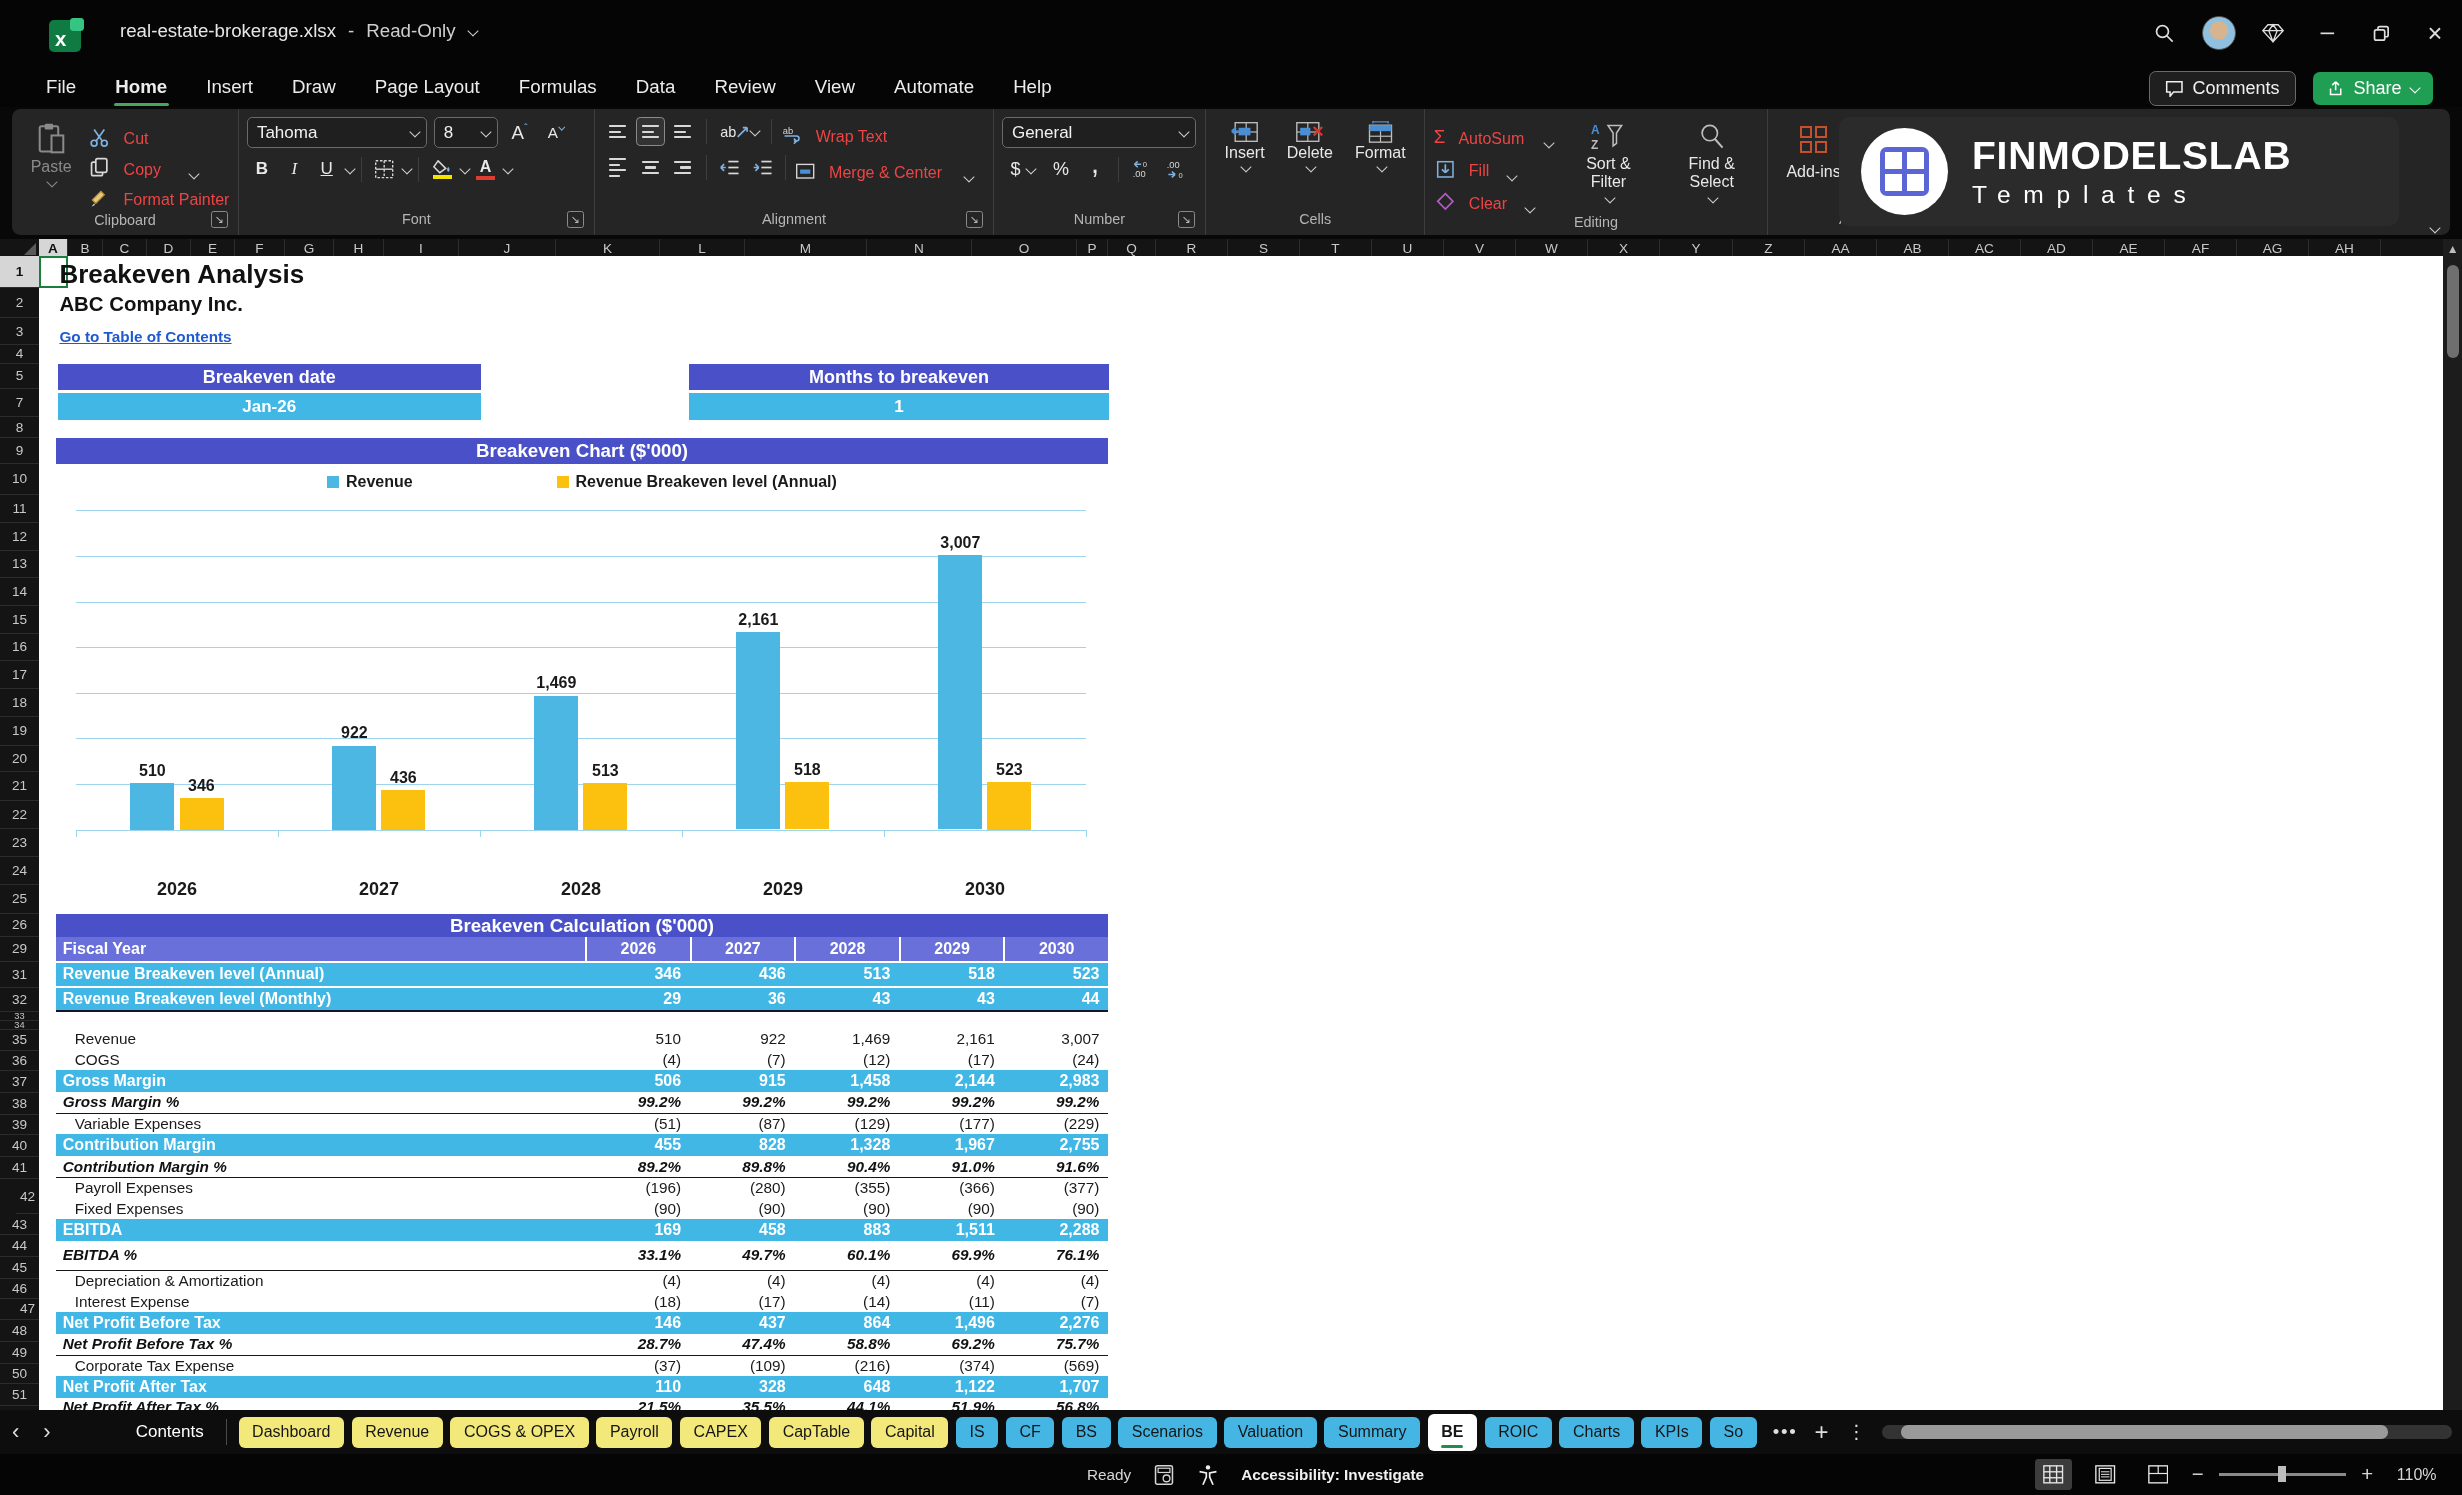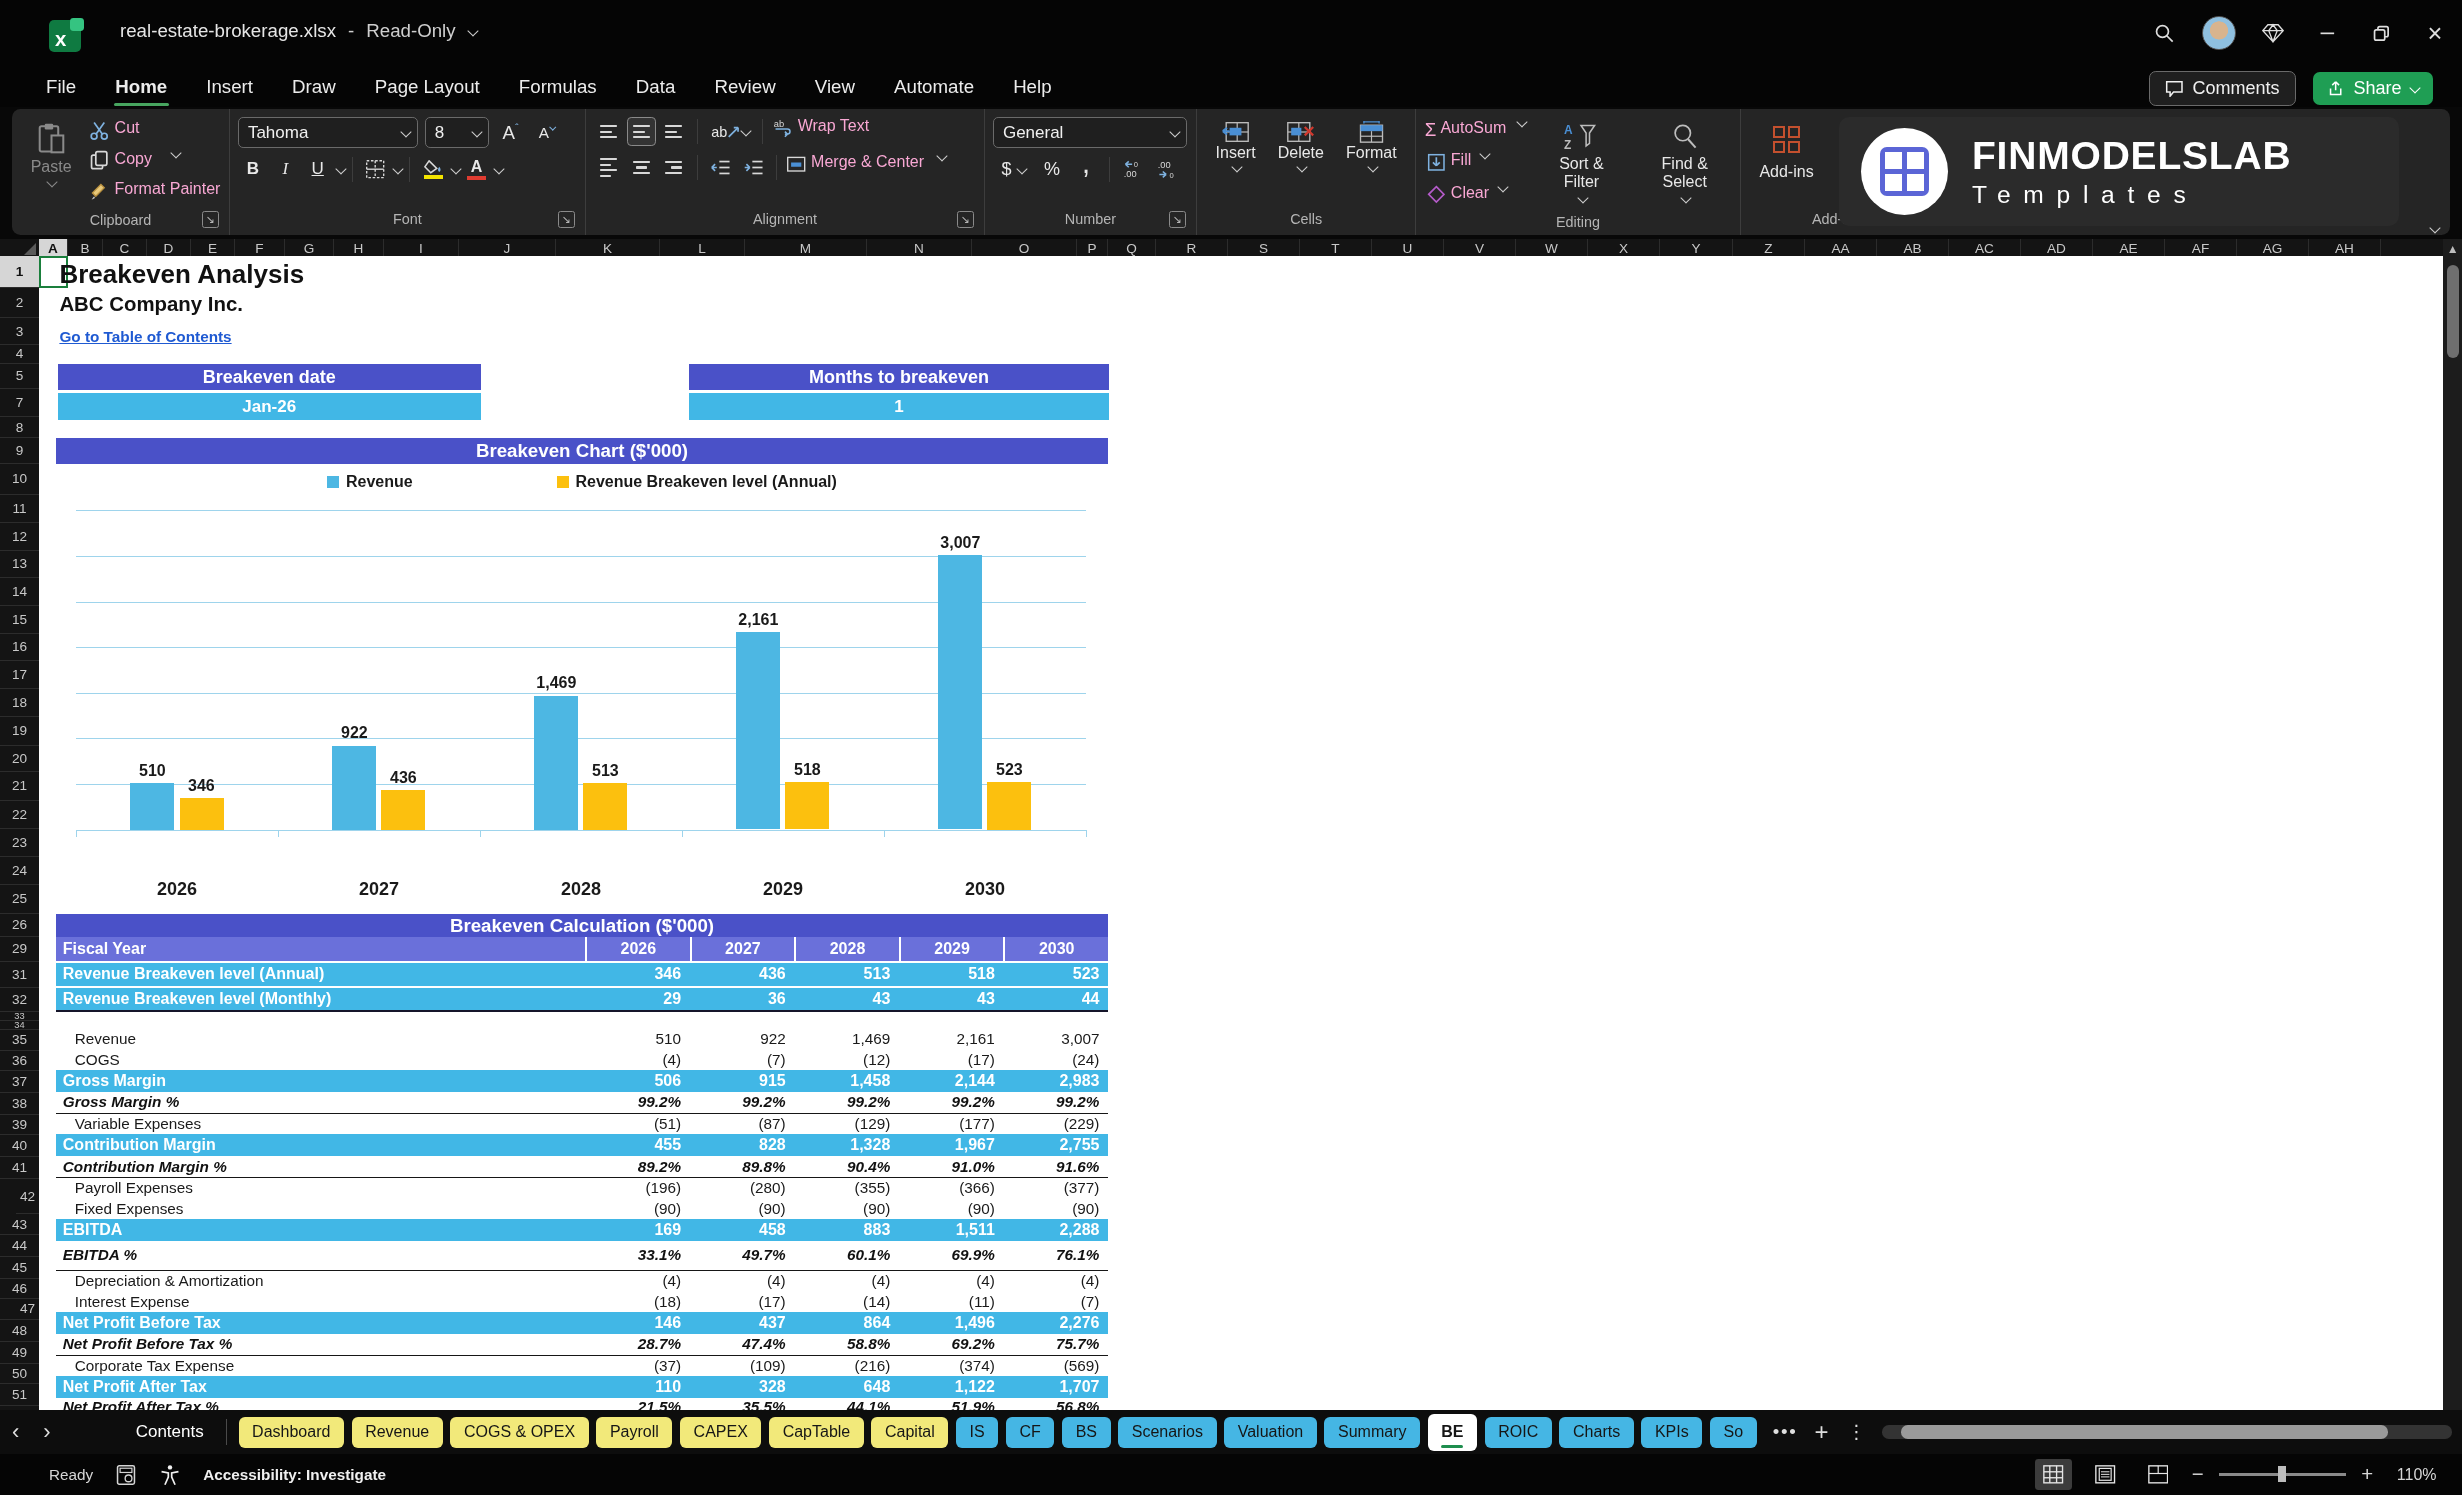--- a/index.html
+++ b/index.html
@@ -33,21 +33,21 @@
   
   .ribbon { position:absolute; left:0; top:107px; width:2462px; height:132px; background:#080808; }
   .ribbon-panel { position:absolute; left:12px; top:1.7px; right:12px; height:126px; background:#252525; border-radius:8.5px; display:flex; }
   .rgroup { display:flex; flex-direction:column; padding:8.5px 8.5px 3.4px 8.5px; position:relative; }
   .rgroup + .rgroup { border-left:0.8px solid #3d3d3d; }
   .rgroup-body { flex:1; display:flex; align-items:flex-start; gap:6.8px; }
   .rgroup-label { height:24px; display:flex; align-items:center; justify-content:center; color:#b5b5b5; font-size:14.4px; position:relative; }
   .launcher { position:absolute; right:1.7px; bottom:3.4px; width:17px; height:17px; border:0.8px solid #8a8a8a; color:#b5b5b5; font-size:11px; line-height:14.4px; text-align:center; border-radius:2.5px; }
   .bigbtn { display:flex; flex-direction:column; align-items:center; justify-content:flex-start; gap:3.4px; padding:5.1px 10.2px; border-radius:5.1px; font-size:16px; color:#e8e8e8; }
   .bigbtn.disabled { color:#8a8a8a; }
-  .smallrow { display:flex; align-items:flex-start; gap:4px; font-size:16px; height:29px; color:#f9a8d4; }
+  .smallrow { display:flex; align-items:flex-end; gap:13px; font-size:16px; height:29px; color:#ef4444; }
   .vstack { display:flex; flex-direction:column; gap:1.7px; }
   .combo { border:0.8px solid #6a6a6a; border-radius:5.1px; background:#1f1f1f; height:31px; display:flex; align-items:center; padding:0 8.5px; gap:8.5px; font-size:17px; color:#f0f0f0; }
   .mini { width:29px; height:29px; display:flex; align-items:center; justify-content:center; border-radius:4.2px; font-size:17px; }
   .mini.sel { border:0.8px solid #8a8a8a; background:#333; }
   .bars { display:inline-flex; flex-direction:column; gap:3.4px; }
   .bars i { display:block; height:2.1px; background:#d8d8d8; border-radius:0.8px; }
   .icon20 { width:22px; height:22px; display:inline-flex; align-items:center; justify-content:center; }
   .ustack { display:flex; flex-direction:column; align-items:center; line-height:1.05; }
   .cells-btn { display:flex; flex-direction:column; align-items:center; gap:1.7px; padding:3.4px 10.2px; font-size:16px; }
   .addins-icon { display:grid; grid-template-columns:12px 12px; grid-template-rows:12px 12px; gap:3.4px; }
@@ -123,21 +123,21 @@
   .stab { height:31px; border-radius:6px; padding:0 13.6px; margin-right:7.6px; display:flex; align-items:center; font-size:16px; color:#161616; white-space:nowrap; }
   .stab.yellow { background:#f2e97a; }
   .stab.blue { background:#45b6e4; }
   .stab.active { background:#fff; font-weight:bold; height:37px; position:relative; }
   .stab.active::after { content:""; position:absolute; left:50%; transform:translateX(-50%); bottom:2.5px; width:22px; height:3.4px; background:#1e8e4e; border-radius:1.7px; }
   .tab-more { color:#dedede; font-size:18.7px; padding:0 8.5px; letter-spacing:1.7px; }
   .hscroll-track { position:absolute; left:1882px; right:10.2px; top:15.3px; height:13.6px; background:#333; border-radius:6.8px; }
   .hscroll-thumb { position:absolute; left:18.7px; width:487px; height:13.6px; background:#9a9a9a; border-radius:6.8px; }
 
   
-  .statusbar { position:absolute; left:0; top:1454px; width:2462px; height:41px; background:#050505; display:flex; align-items:center; font-size:15.3px; color:#d6d6d6; }
+  .statusbar { position:absolute; left:0; top:1454px; width:2462px; height:41px; background:#050505; display:flex; align-items:center; font-size:15.3px; color:#d6d6d6;justify-content:center; }
   .status-left { display:flex; align-items:center; gap:22px; margin-left:49px; }
   .a11y { font-weight:bold; color:#f0f0f0; }
   .status-right { position:absolute; right:25.5px; display:flex; align-items:center; gap:15.3px; }
   .viewbox { width:37px; height:31px; display:flex; align-items:center; justify-content:center; border-radius:3.4px; }
   .viewbox.sel { background:#3c3c3c; }
   .zoom-track { width:127px; height:2.5px; background:#8a8a8a; position:relative; }
   .zoom-thumb { position:absolute; left:59px; top:-6.8px; width:8.5px; height:16px; background:#bdbdbd; }
   .zoom-pm { font-size:20.4px; color:#d6d6d6; }
   svg { display:block; }
 </style>

